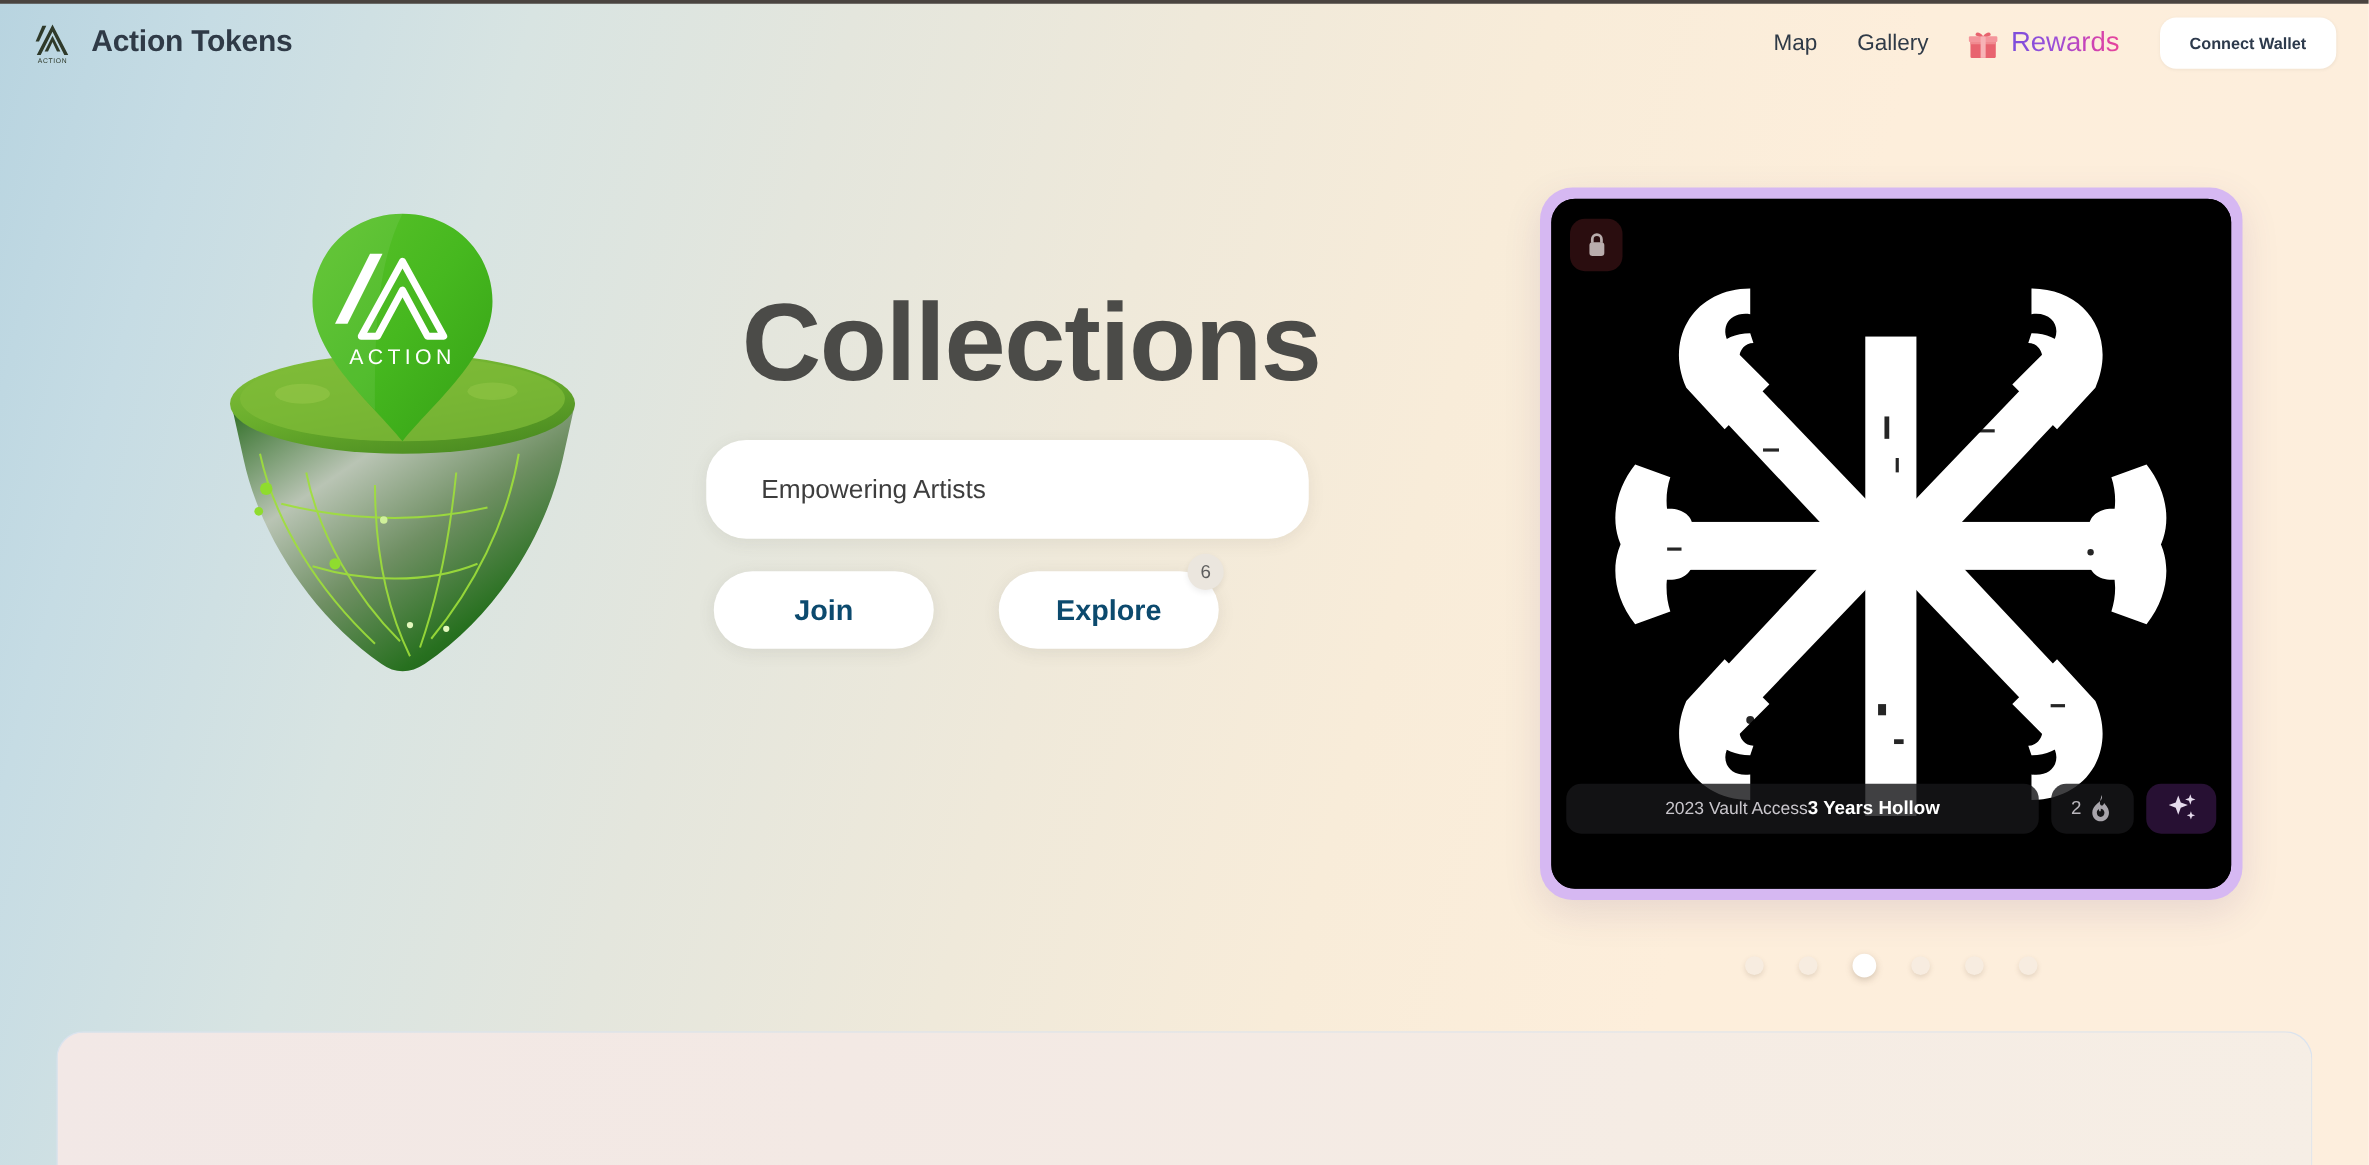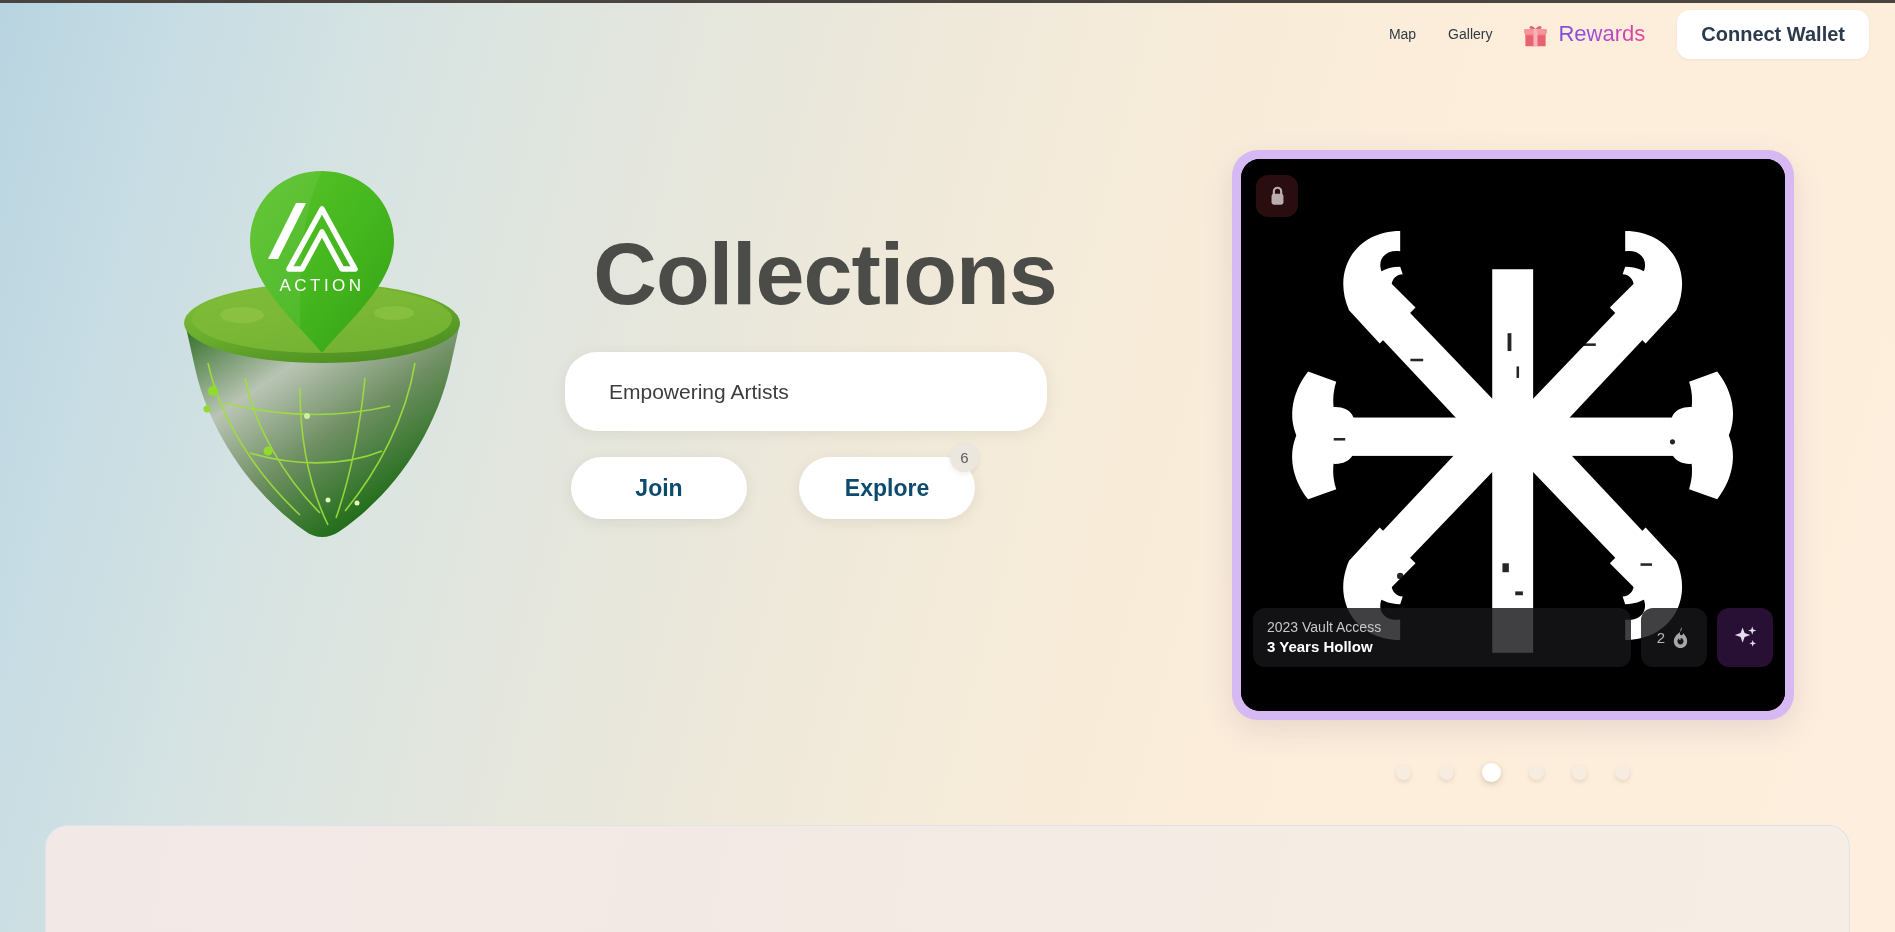--- a/index.html
+++ b/index.html
@@ -65,21 +65,21 @@
   }
 
   .nav {
     margin-left: auto;
     display: flex;
     align-items: center;
     gap: 0;
   }
 
   .nav-link {
-    font-size: 14px;
+    font-size: 18px;
     color: #2f3a47;
     padding: 8px 16px;
     white-space: nowrap;
     cursor: pointer;
   }
 
   .nav-rewards {
     display: flex;
     align-items: center;
     gap: 9px;
@@ -104,21 +104,21 @@
     white-space: nowrap;
   }
 
   .connect-wallet {
     margin-left: 18px;
     background: #ffffff;
     border: none;
     border-radius: 13px;
     padding: 13px 24px;
     font-family: "Liberation Sans", sans-serif;
-    font-size: 20px;
+    font-size: 13px;
     font-weight: bold;
     color: #2d3a4c;
     cursor: pointer;
     box-shadow: 0 1px 3px rgba(0,0,0,0.05);
     white-space: nowrap;
   }
 
   
   .hero {
     position: absolute;
@@ -273,21 +273,20 @@
     gap: 10px;
     z-index: 4;
   }
 
   .card-meta {
     flex: 1;
     background: rgba(22,22,24,0.82);
     border-radius: 12px;
     padding: 10px 14px;
     display: flex;
-    flex-direction: column;
     justify-content: center;
     min-width: 0;
     overflow: hidden;
   }
 
   .card-meta-sub {
     font-size: 14px;
     color: #c9c6cc;
     line-height: 1.35;
     white-space: nowrap;
@@ -372,20 +371,31 @@
     border-bottom: none;
   }
 </style>
 </head>
 <body>
 
 <div class="top-edge"></div>
 
 <header class="header">
 
+  <div class="brand">
+    <span>
+      <svg class="brand-logo" viewBox="0 0 40 40" xmlns="http://www.w3.org/2000/svg">
+        <path d="M20 4 L34 31 L30.5 31 L20 10.5 L9.5 31 L6 31 Z" fill="#2f3a2a"></path>
+        <path d="M20 14 L27 28 L24 28 L20 19.5 L16 28 L13 28 Z" fill="#2f3a2a"></path>
+        <path d="M11 5 L14.5 5 L8 19 L5 19 Z" fill="#2f3a2a"></path>
+        <text x="20" y="38" font-family="Liberation Sans, sans-serif" font-size="6" fill="#2f3a2a" text-anchor="middle" letter-spacing="0.6">ACTION</text>
+      </svg>
+    </span>
+    <span class="brand-name">Action Tokens</span>
+  </div>
 
   <nav class="nav">
 
     <a class="nav-link">Map</a>
     <a class="nav-link">Gallery</a>
 
     <div class="nav-rewards">
       <span>
         <svg class="gift-icon" viewBox="0 0 32 32" xmlns="http://www.w3.org/2000/svg">
           <path d="M4 13h24v16a1 1 0 0 1-1 1H5a1 1 0 0 1-1-1Z" fill="#e8636f"></path>

